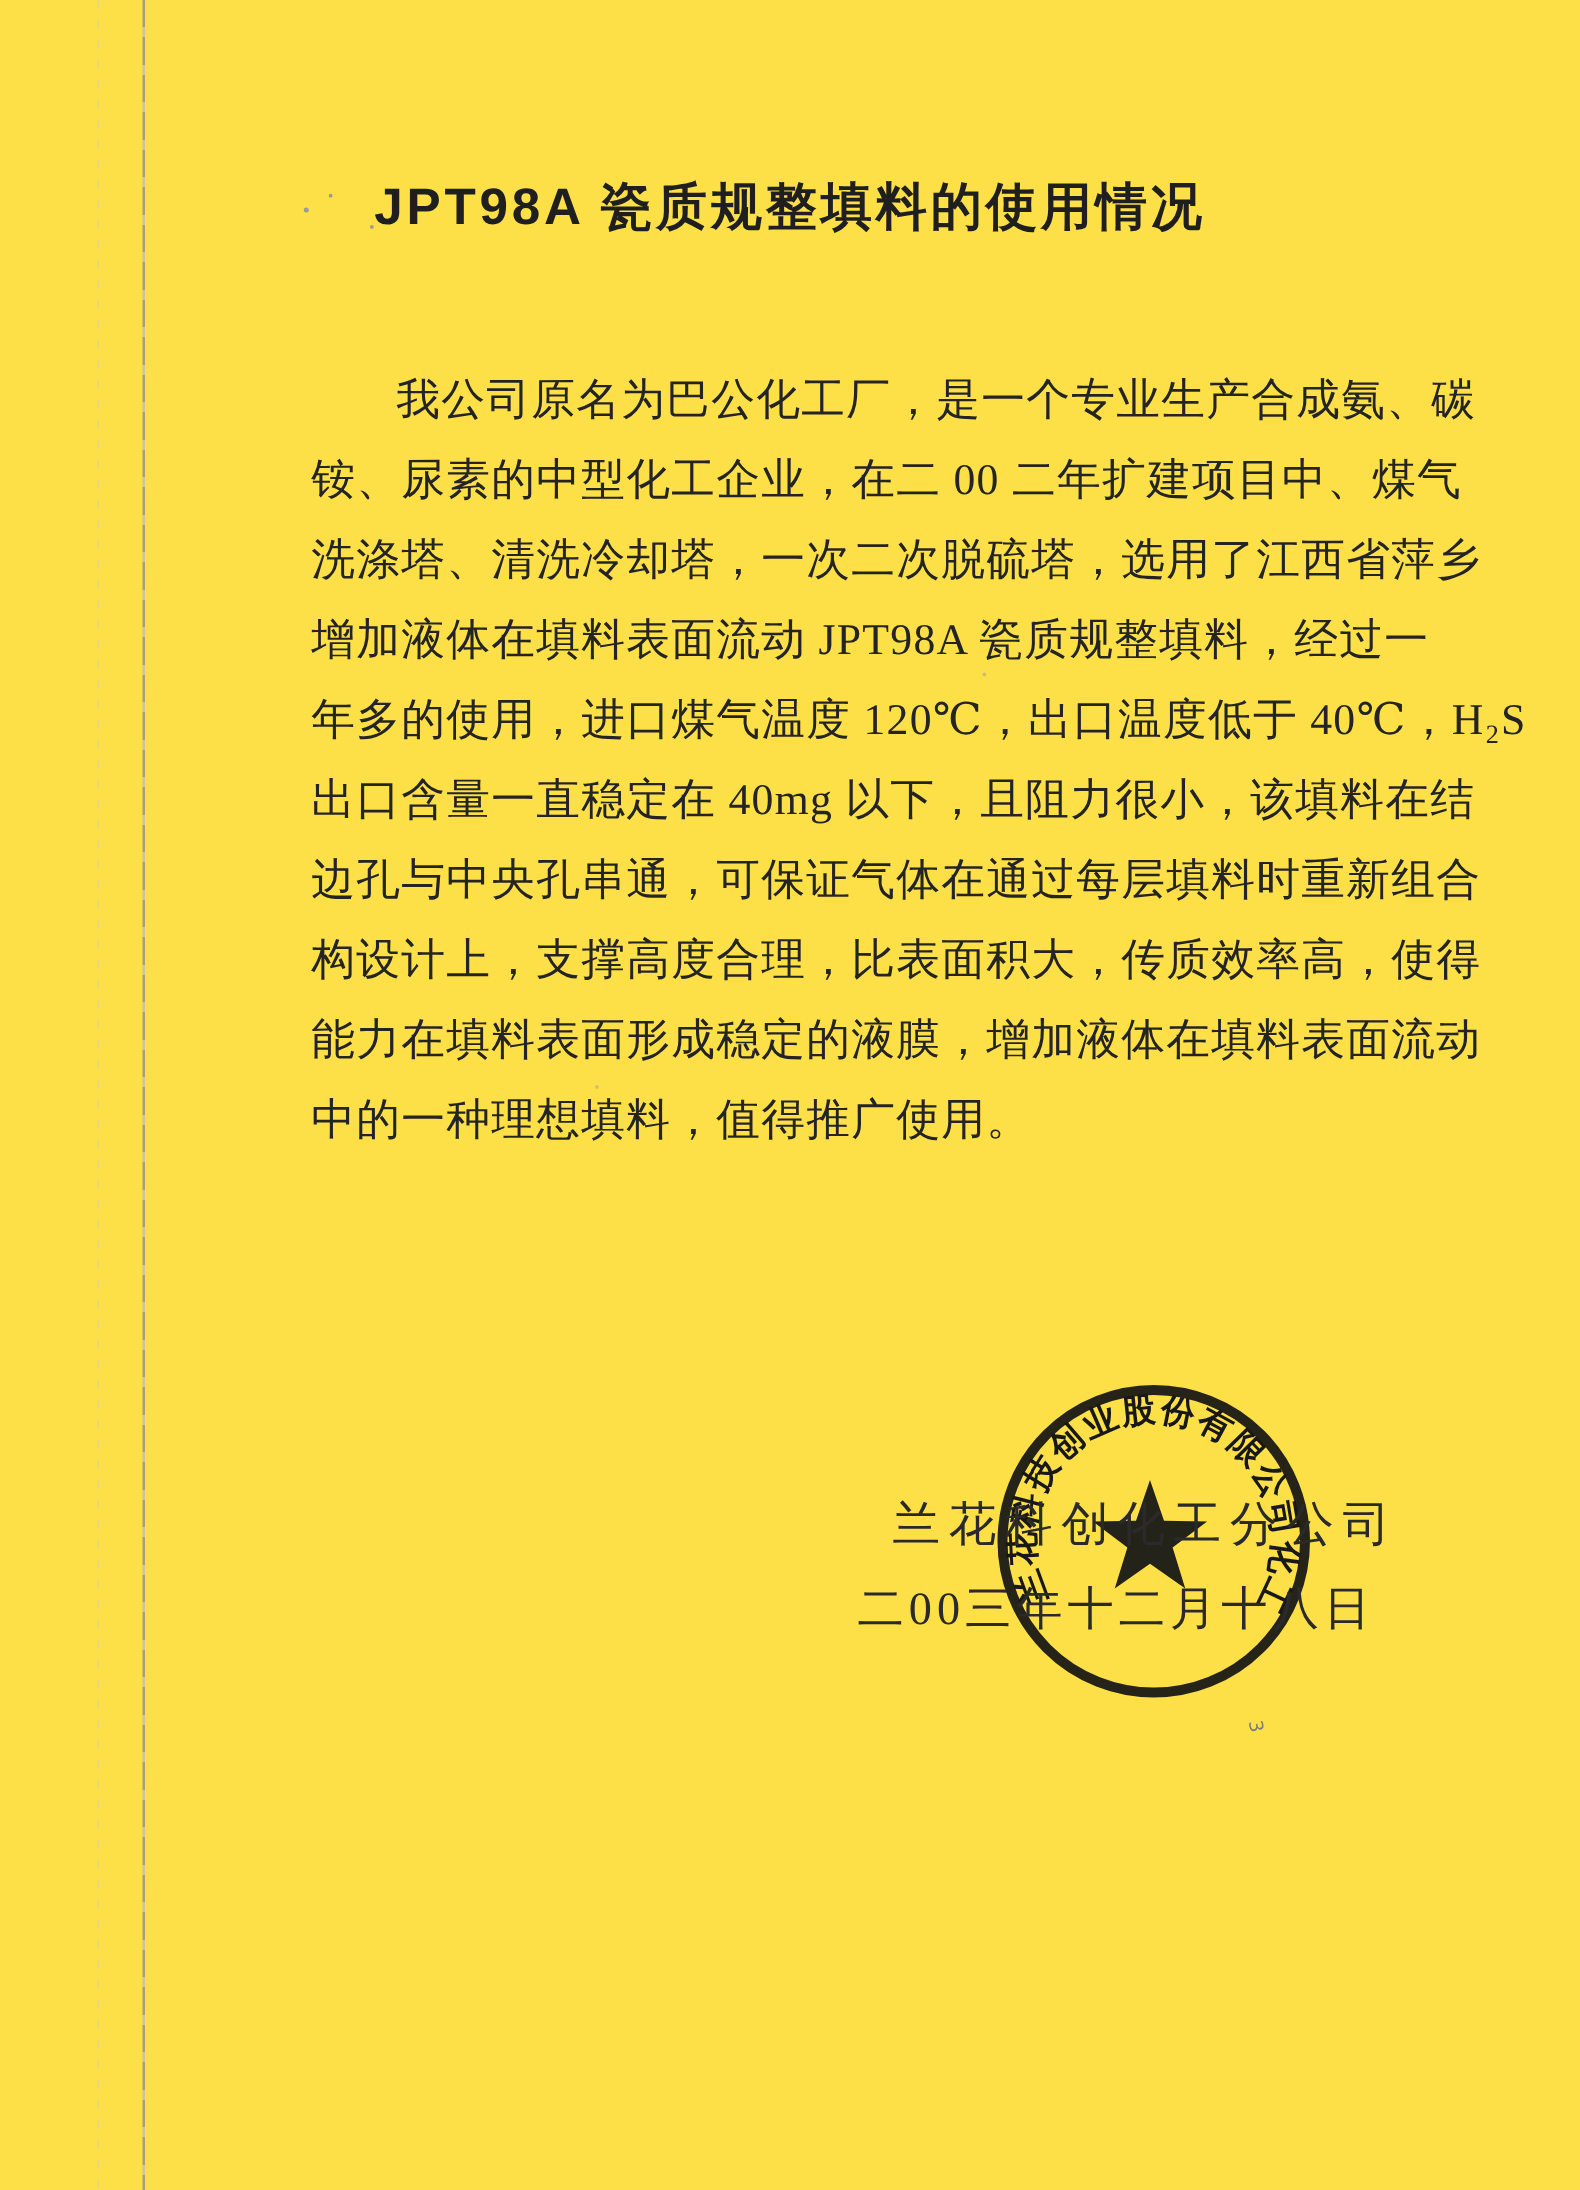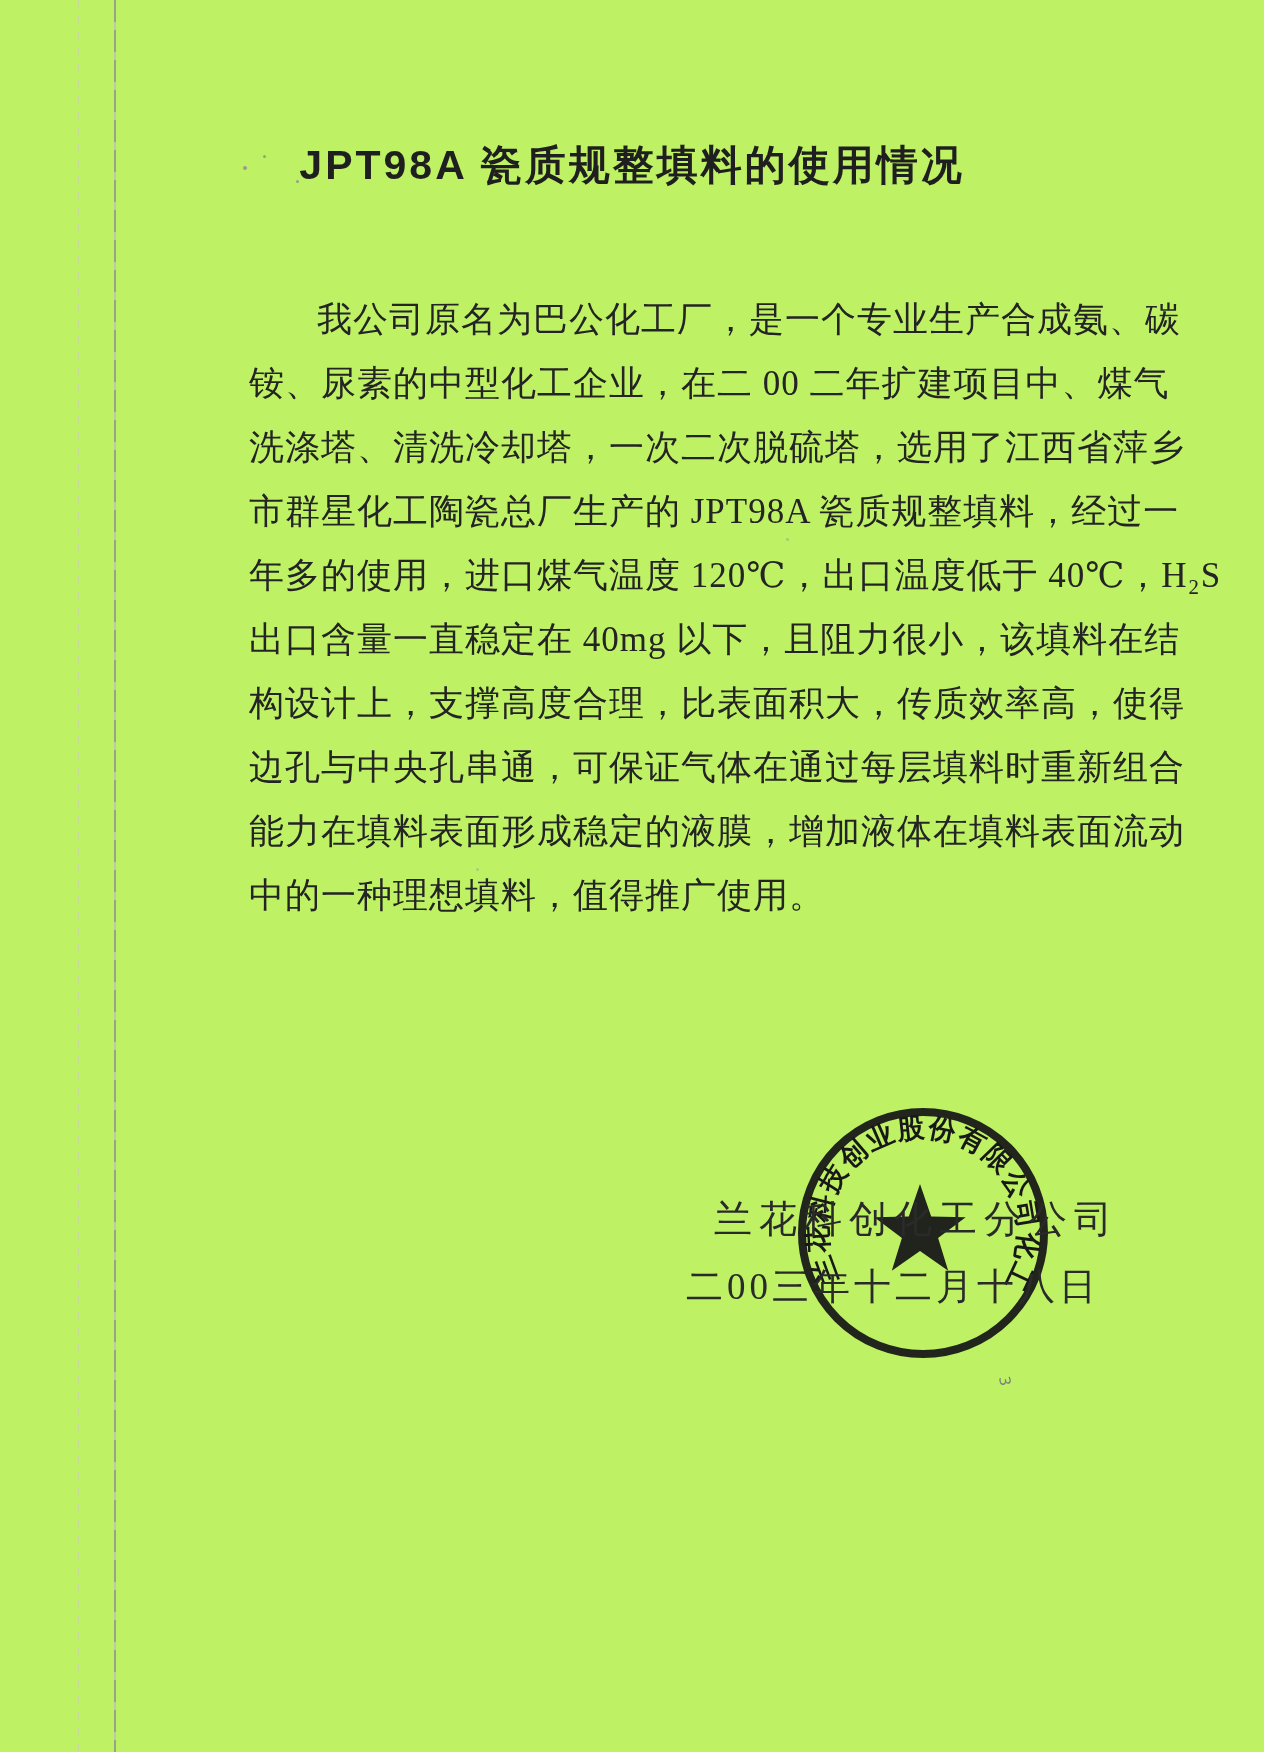--- a/index.html
+++ b/index.html
@@ -1,19 +1,19 @@
 <!DOCTYPE html>
 <html><head>
 <meta charset="utf-8">
 <style>
   html,body{margin:0;padding:0;}
   .page{
     position:relative;
     width:1264px;height:1752px;
-    background:#bef264;
+    background:#fde047;
     overflow:hidden;
     font-family:"Liberation Serif","DejaVu Serif",serif;
     color:#262626;
   }
   
   .scan-line{position:absolute;top:0;bottom:0;width:2px;}
   .scan-line.faint{
     left:78px;width:1px;
     background:repeating-linear-gradient(to bottom,#c8c8c8 0 7px,transparent 7px 16px);
     opacity:.55;
@@ -85,25 +85,25 @@
   <div class="noise-dot" style="left:786px;top:538px;width:3px;height:3px;opacity:.5;"></div>
   <div class="noise-dot" style="left:884px;top:575px;width:3px;height:3px;opacity:.5;"></div>
   <div class="noise-dot" style="left:476px;top:868px;width:3px;height:3px;opacity:.45;"></div>
 
   <h1 class="title">JPT98A 瓷质规整填料的使用情况</h1>
 
   <div class="body-text">
     <div class="line indent">我公司原名为巴公化工厂，是一个专业生产合成氨、碳</div>
     <div class="line">铵、尿素的中型化工企业，在二 00 二年扩建项目中、煤气</div>
     <div class="line">洗涤塔、清洗冷却塔，一次二次脱硫塔，选用了江西省萍乡</div>
-    <div class="line">市群星化工陶瓷总厂生产的 JPT98A 瓷质规整填料，经过一</div>
+    <div class="line">增加液体在填料表面流动 JPT98A 瓷质规整填料，经过一</div>
     <div class="line">年多的使用，进口煤气温度 120℃，出口温度低于 40℃，H₂S</div>
     <div class="line">出口含量一直稳定在 40mg 以下，且阻力很小，该填料在结</div>
+    <div class="line">边孔与中央孔串通，可保证气体在通过每层填料时重新组合</div>
     <div class="line">构设计上，支撑高度合理，比表面积大，传质效率高，使得</div>
-    <div class="line">边孔与中央孔串通，可保证气体在通过每层填料时重新组合</div>
     <div class="line">能力在填料表面形成稳定的液膜，增加液体在填料表面流动</div>
     <div class="line last">中的一种理想填料，值得推广使用。</div>
   </div>
 
   <div class="signature">兰花科创化工分公司</div>
   <div class="dateline">二00三年十二月十八日</div>
 
   <svg class="seal" width="260" height="260" viewBox="0 0 260 260">
     <circle class="seal-ring" cx="130" cy="130" r="121"></circle>
     <defs>

